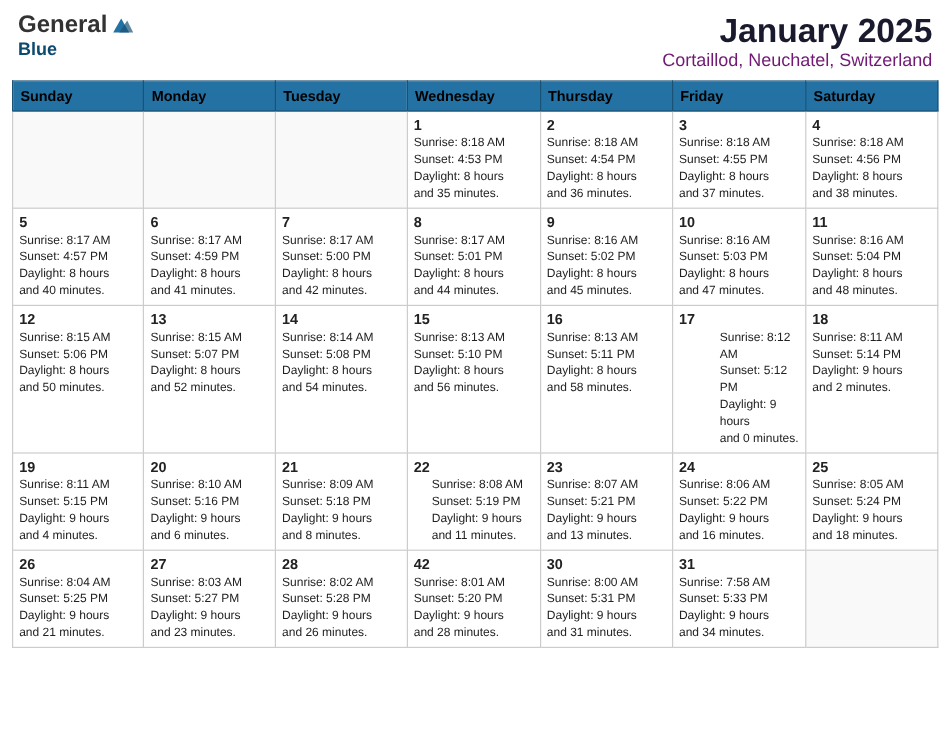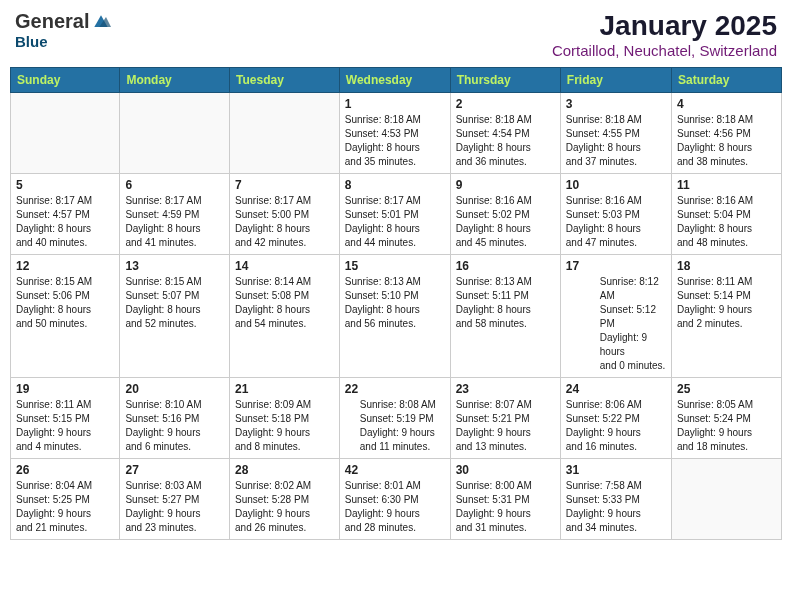--- a/index.html
+++ b/index.html
@@ -53,21 +53,21 @@
       font-size: 15px;
       color: #701a75;
     }
     .calendar {
       width: 100%;
       border-collapse: collapse;
       border: 1px solid #ccc;
     }
     .calendar th {
       background-color: #2471a3;
-      color: #bef264;
+      color: #000000;
       font-size: 12px;
       font-weight: bold;
       padding: 5px 6px;
       border: 1px solid #1a5276;
       text-align: left;
     }
     .calendar td {
       border: 1px solid #ccc;
       vertical-align: top;
       padding: 4px 5px;
@@ -328,21 +328,21 @@
         <td>
           <div class="day-number">28</div>
           <div class="day-info" style="white-space: pre-line;">Sunrise: 8:02 AM
 Sunset: 5:28 PM
 Daylight: 9 hours
 and 26 minutes.</div>
         </td>
         <td>
           <div class="day-number">42</div>
           <div class="day-info" style="white-space: pre-line;">Sunrise: 8:01 AM
-Sunset: 6:30 PM
+Sunset: 5:20 PM
 Daylight: 9 hours
 and 28 minutes.</div>
         </td>
         <td>
           <div class="day-number">30</div>
           <div class="day-info" style="white-space: pre-line;">Sunrise: 8:00 AM
 Sunset: 5:31 PM
 Daylight: 9 hours
 and 31 minutes.</div>
         </td>

